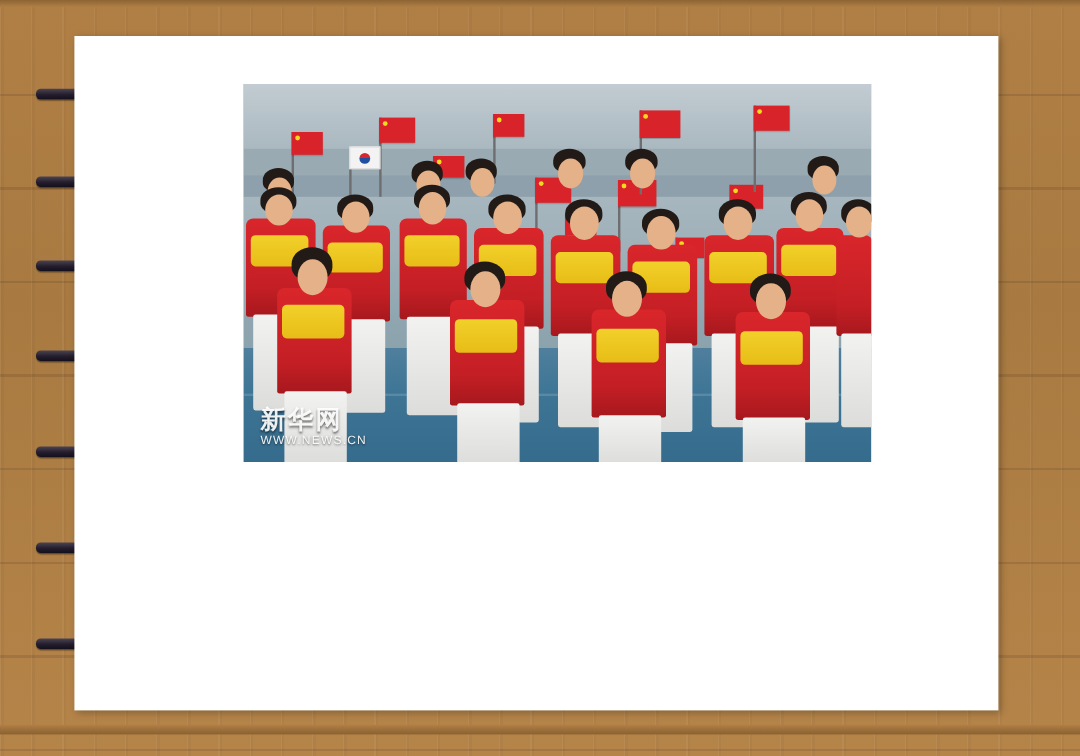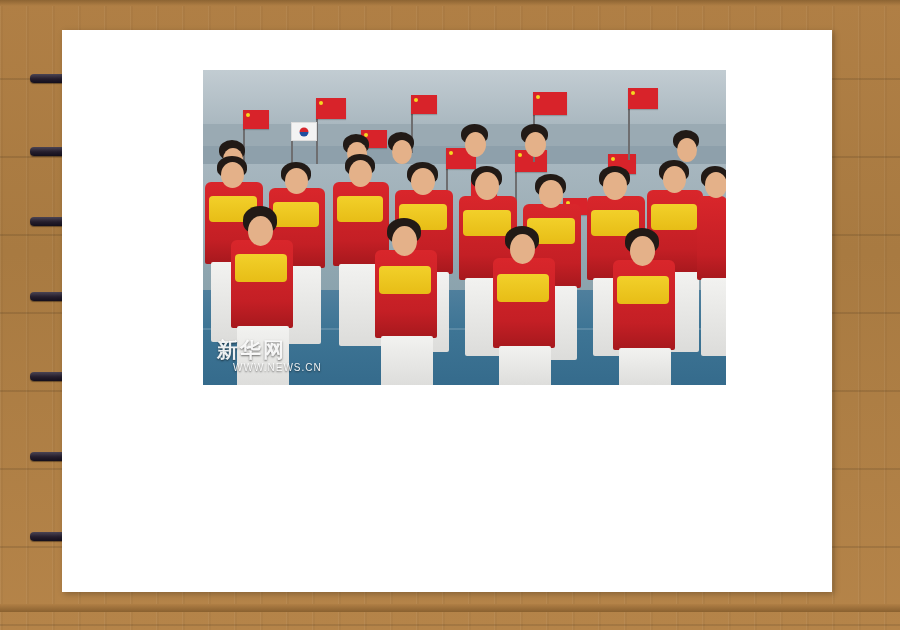--- a/index.html
+++ b/index.html
@@ -219,21 +219,20 @@
   .watermark .cn {
     font-size: 21px;
     letter-spacing: 2px;
     font-weight: bold;
     line-height: 1.1;
   }
   .watermark .url {
     font-size: 10px;
     letter-spacing: 1px;
     font-family: "Liberation Sans", sans-serif;
-    margin-left: 16px;
   }
 
   
   .caption {
     position: absolute;
     left: 152px;
     top: 425px;
     width: 664px;
     font-size: 14.6px;
     line-height: 1.55;

